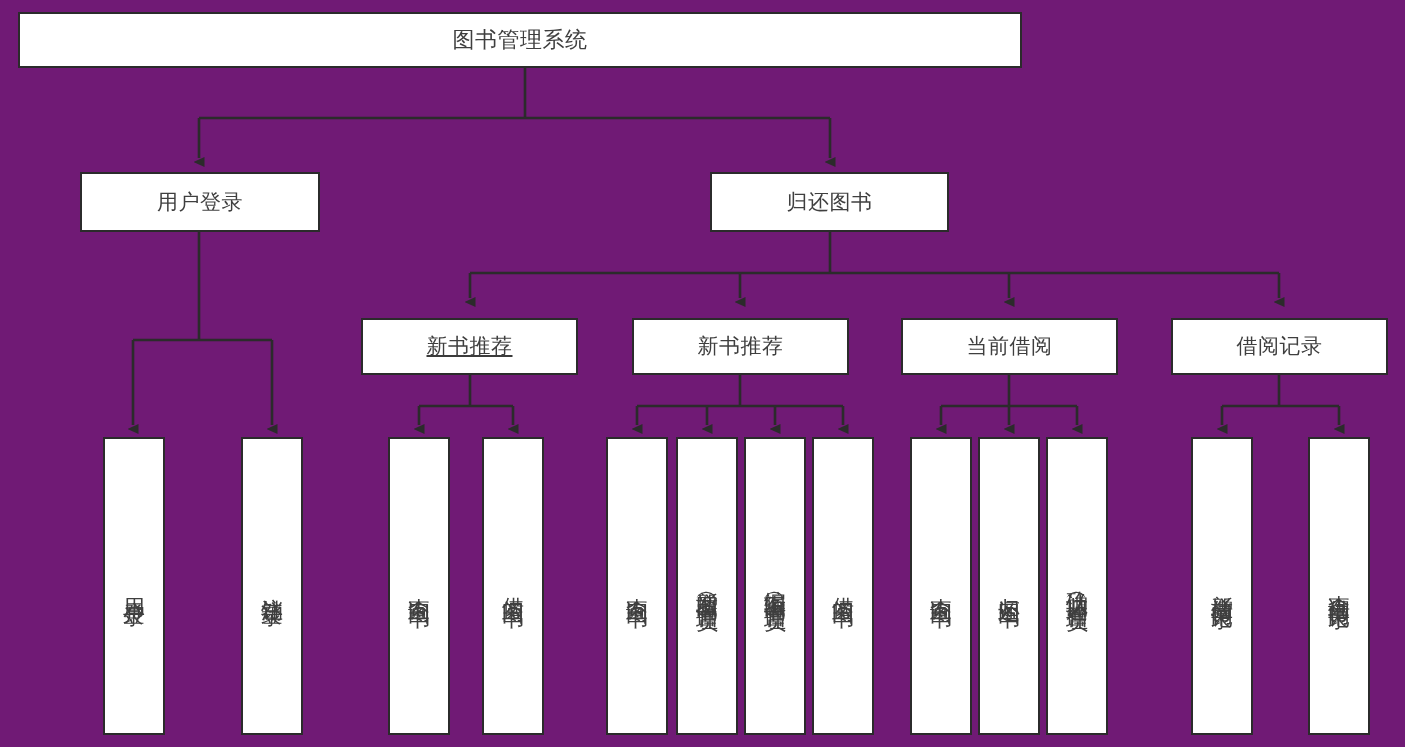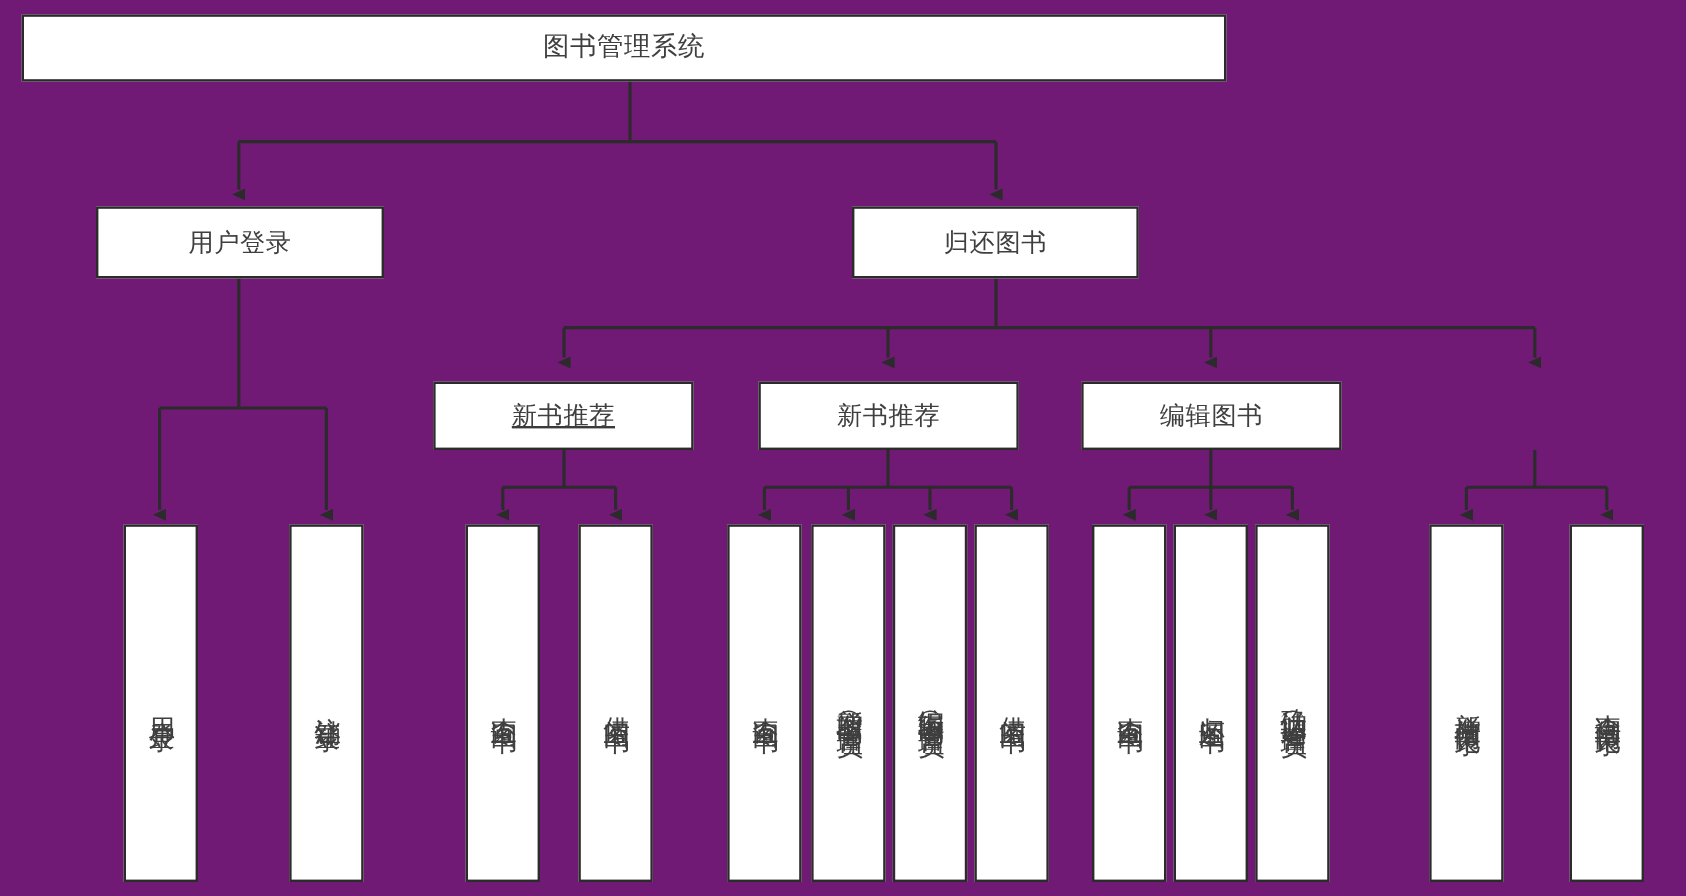--- a/index.html
+++ b/index.html
@@ -145,21 +145,24 @@
     <span class="node-label">归还图书</span>
   </div>
 
   <div class="node h" style="left:361px; top:318px; width:217px; height:57px;text-decoration:underline;">
     <span class="node-label">新书推荐</span>
   </div>
   <div class="node h" style="left:632px; top:318px; width:217px; height:57px;">
     <span class="node-label">新书推荐</span>
   </div>
   <div class="node h" style="left:901px; top:318px; width:217px; height:57px;">
-    <span class="node-label">编辑图书</span>
+    <span class="node-label">当前借阅</span>
+  </div>
+  <div class="node h" style="left:1171px; top:318px; width:217px; height:57px;">
+    <span class="node-label">借阅记录</span>
   </div>
 
   <div class="node v" style="left:103px; top:437px; width:62px; height:298px;">
     <span class="node-label">用户登录</span>
   </div>
   <div class="node v" style="left:241px; top:437px; width:62px; height:298px;">
     <span class="node-label">注销登录</span>
   </div>
 
   <div class="node v" style="left:388px; top:437px; width:62px; height:298px;">

